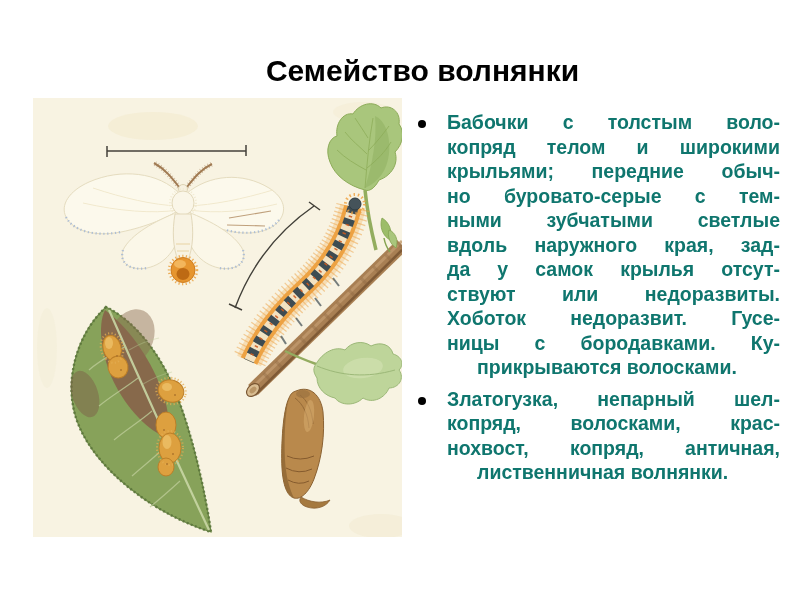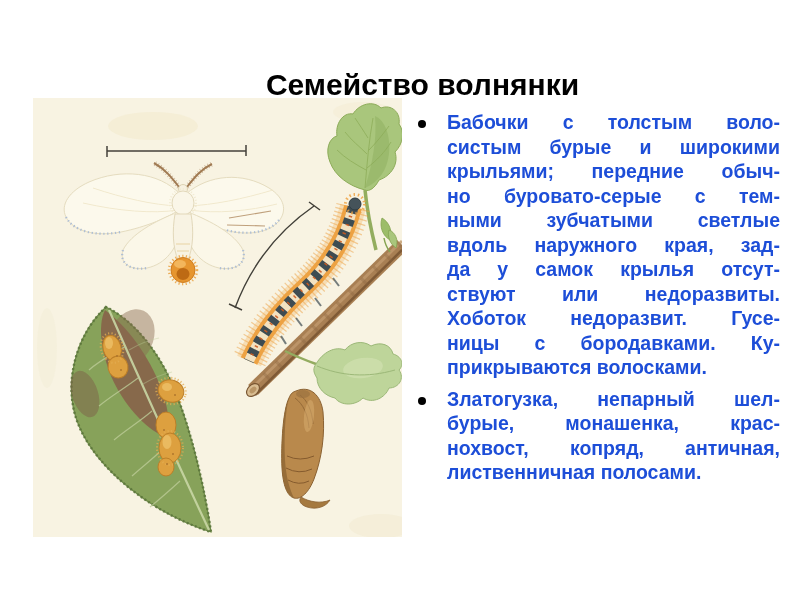--- a/index.html
+++ b/index.html
@@ -4,43 +4,43 @@
 <style>
   html,body { margin:0; padding:0; }
   body {
     width:800px; height:600px; background:#ffffff;
     font-family:"Liberation Sans", sans-serif;
     -webkit-font-smoothing:antialiased;
   }
   .slide { position:relative; width:800px; height:600px; background:#ffffff; overflow:hidden; }
 
   .slide-title {
-    position:absolute; top:68px; left:45px; width:755px;
+    position:absolute; top:54px; left:45px; width:755px;
     text-align:center; font-size:30px; font-weight:bold; color:#000;
     white-space:nowrap;
   }
 
   .illustration {
     position:absolute; left:33px; top:98px; width:369px; height:439px;
   }
   .illustration svg { display:block; }
 
   .bullets { position:absolute; left:415px; top:110px; width:365px; }
   .bullet { display:flex; margin:0 0 7px 0; }
   .bullet-dot-cell { flex:0 0 32px; }
   .bullet-dot {
     display:block; width:8px; height:8px; background:#000;
     border-radius:50%; margin-top:10px; margin-left:3px;
   }
   .bullet-text {
-    flex:1; font-size:19.5px; font-weight:bold; color:#1d4ed8;
+    flex:1; font-size:19.5px; font-weight:bold; color:#0f766e;
     line-height:24.5px; letter-spacing:0;
   }
   .tline { text-align:justify; text-align-last:justify; }
-  .tline.tlast { text-align-last:left; }
+  .tline.tlast { text-align-last:left;margin-left:30px; }
 </style>
 </head>
 <body>
 
 <div class="slide">
 
   <div class="slide-title">Семейство волнянки</div>
 
   <div class="illustration">
     <svg width="369" height="439" viewBox="0 0 369 439" xmlns="http://www.w3.org/2000/svg">
@@ -233,38 +233,38 @@
     </svg>
   </div>
 
   <div class="bullets">
     <div class="bullet">
       <div class="bullet-dot-cell">
         <span class="bullet-dot"></span>
       </div>
       <div class="bullet-text">
           <div class="tline">Бабочки с толстым воло-</div>
-          <div class="tline">систым бурые и широкими</div>
+          <div class="tline">копряд телом и широкими</div>
           <div class="tline">крыльями; передние обыч-</div>
           <div class="tline">но буровато-серые с тем-</div>
           <div class="tline">ными зубчатыми светлые</div>
           <div class="tline">вдоль наружного края, зад-</div>
           <div class="tline">да у самок крылья отсут-</div>
           <div class="tline">ствуют или недоразвиты.</div>
           <div class="tline">Хоботок недоразвит. Гусе-</div>
           <div class="tline">ницы с бородавками. Ку-</div>
           <div class="tline tlast">прикрываются волосками.</div>
         </div>
     </div>
     <div class="bullet">
       <div class="bullet-dot-cell">
         <span class="bullet-dot"></span>
       </div>
       <div class="bullet-text">
           <div class="tline">Златогузка, непарный шел-</div>
-          <div class="tline">бурые, монашенка, крас-</div>
+          <div class="tline">копряд, волосками, крас-</div>
           <div class="tline">нохвост, копряд, античная,</div>
-          <div class="tline tlast">лиственничная полосами.</div>
+          <div class="tline tlast">лиственничная волнянки.</div>
         </div>
     </div>
   </div>
 
 </div>
 
 </body></html>

